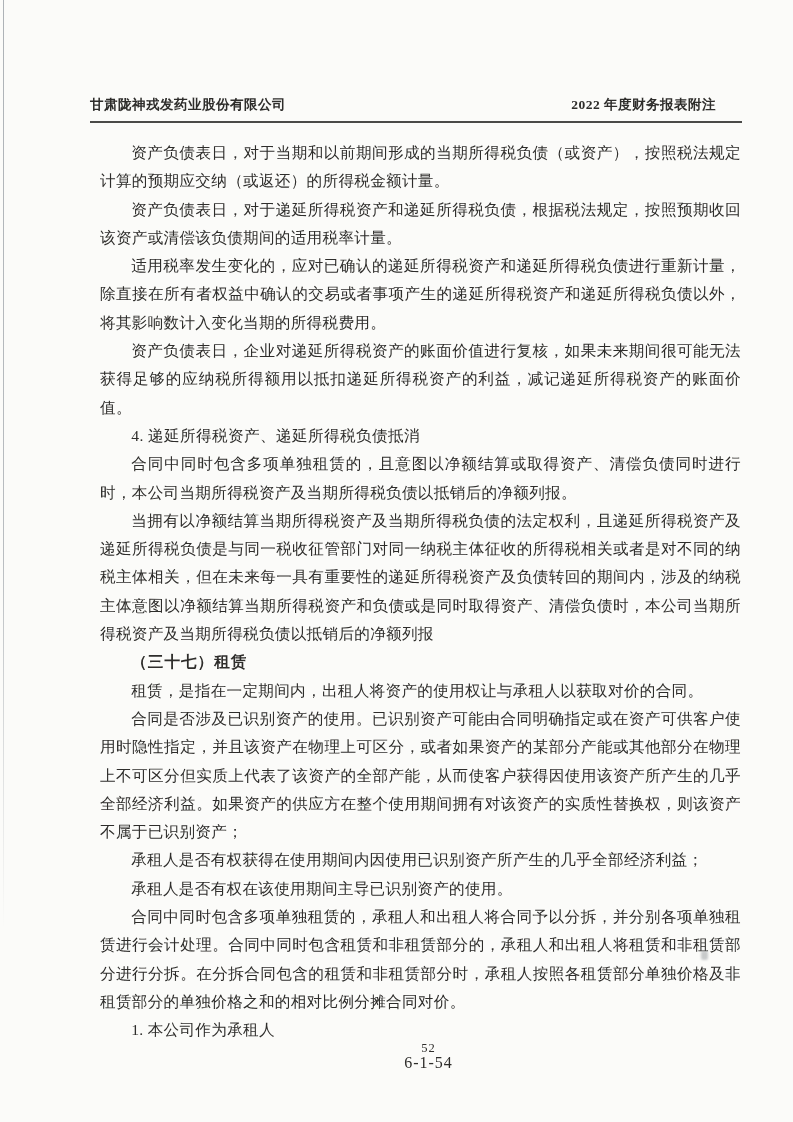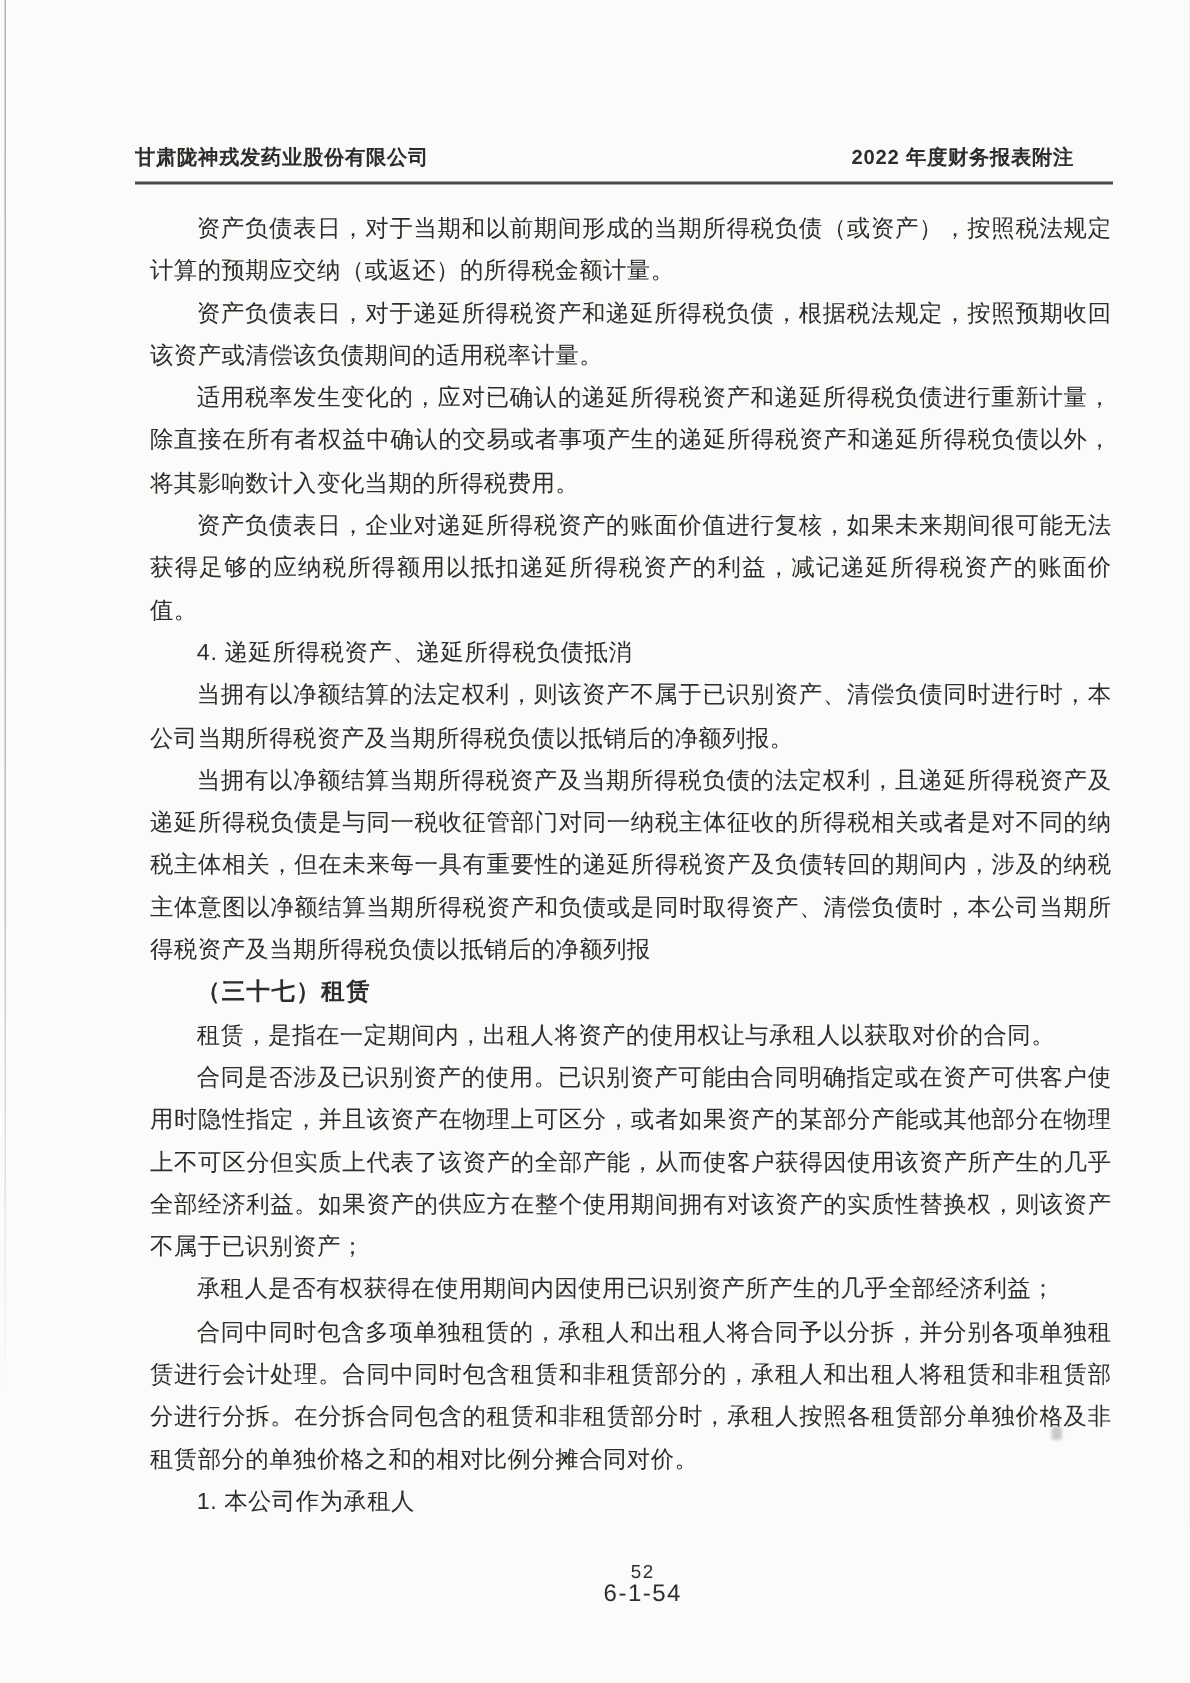--- a/index.html
+++ b/index.html
@@ -7,21 +7,21 @@
     padding: 0;
     background: #e8e8e8;
   }
   .page {
     position: relative;
     width: 793px;
     height: 1122px;
     margin: 0 auto;
     background: #fbfbf9;
     overflow: hidden;
-    font-family: Liberation Sans, sans-serif;
+    font-family: Liberation Serif, serif;
     color: #2e2d2b;
   }
   
   .scan-edge {
     position: absolute;
     left: 3px;
     top: 0;
     width: 1px;
     height: 930px;
     background: linear-gradient(to bottom, #9aa0a6 0%, #a8adb2 60%, rgba(170,175,180,0) 100%);
@@ -101,26 +101,27 @@
     <span class="left">甘肃陇神戎发药业股份有限公司</span>
     <span class="right">2022 年度财务报表附注</span>
   </div>
 
   <div class="doc-body">
     <p>资产负债表日，对于当期和以前期间形成的当期所得税负债（或资产），按照税法规定计算的预期应交纳（或返还）的所得税金额计量。</p>
     <p>资产负债表日，对于递延所得税资产和递延所得税负债，根据税法规定，按照预期收回该资产或清偿该负债期间的适用税率计量。</p>
     <p>适用税率发生变化的，应对已确认的递延所得税资产和递延所得税负债进行重新计量，除直接在所有者权益中确认的交易或者事项产生的递延所得税资产和递延所得税负债以外，将其影响数计入变化当期的所得税费用。</p>
     <p>资产负债表日，企业对递延所得税资产的账面价值进行复核，如果未来期间很可能无法获得足够的应纳税所得额用以抵扣递延所得税资产的利益，减记递延所得税资产的账面价值。</p>
     <p class="subheading">4. 递延所得税资产、递延所得税负债抵消</p>
-    <p>当拥有以净额结算的法定权利，则该资产不属于已识别资产、清偿负债同时进行时，本公司当期所得税资产及当期所得税负债以抵销后的净额列报。</p>
+    <p>合同中同时包含多项单独租赁的，且意图以净额结算或取得资产、清偿负债同时进行时，本公司当期所得税资产及当期所得税负债以抵销后的净额列报。</p>
     <p>当拥有以净额结算当期所得税资产及当期所得税负债的法定权利，且递延所得税资产及递延所得税负债是与同一税收征管部门对同一纳税主体征收的所得税相关或者是对不同的纳税主体相关，但在未来每一具有重要性的递延所得税资产及负债转回的期间内，涉及的纳税主体意图以净额结算当期所得税资产和负债或是同时取得资产、清偿负债时，本公司当期所得税资产及当期所得税负债以抵销后的净额列报</p>
     <p class="section-title">（三十七）租赁</p>
     <p>租赁，是指在一定期间内，出租人将资产的使用权让与承租人以获取对价的合同。</p>
     <p>合同是否涉及已识别资产的使用。已识别资产可能由合同明确指定或在资产可供客户使用时隐性指定，并且该资产在物理上可区分，或者如果资产的某部分产能或其他部分在物理上不可区分但实质上代表了该资产的全部产能，从而使客户获得因使用该资产所产生的几乎全部经济利益。如果资产的供应方在整个使用期间拥有对该资产的实质性替换权，则该资产不属于已识别资产；</p>
     <p>承租人是否有权获得在使用期间内因使用已识别资产所产生的几乎全部经济利益；</p>
+    <p>承租人是否有权在该使用期间主导已识别资产的使用。</p>
     <p>合同中同时包含多项单独租赁的，承租人和出租人将合同予以分拆，并分别各项单独租赁进行会计处理。合同中同时包含租赁和非租赁部分的，承租人和出租人将租赁和非租赁部分进行分拆。在分拆合同包含的租赁和非租赁部分时，承租人按照各租赁部分单独价格及非租赁部分的单独价格之和的相对比例分摊合同对价。</p>
     <p>1.  本公司作为承租人</p>
   </div>
 
   <div class="doc-footer">
     <div class="page-num">52</div>
     <div class="page-code">6-1-54</div>
   </div>
 
 </div>

